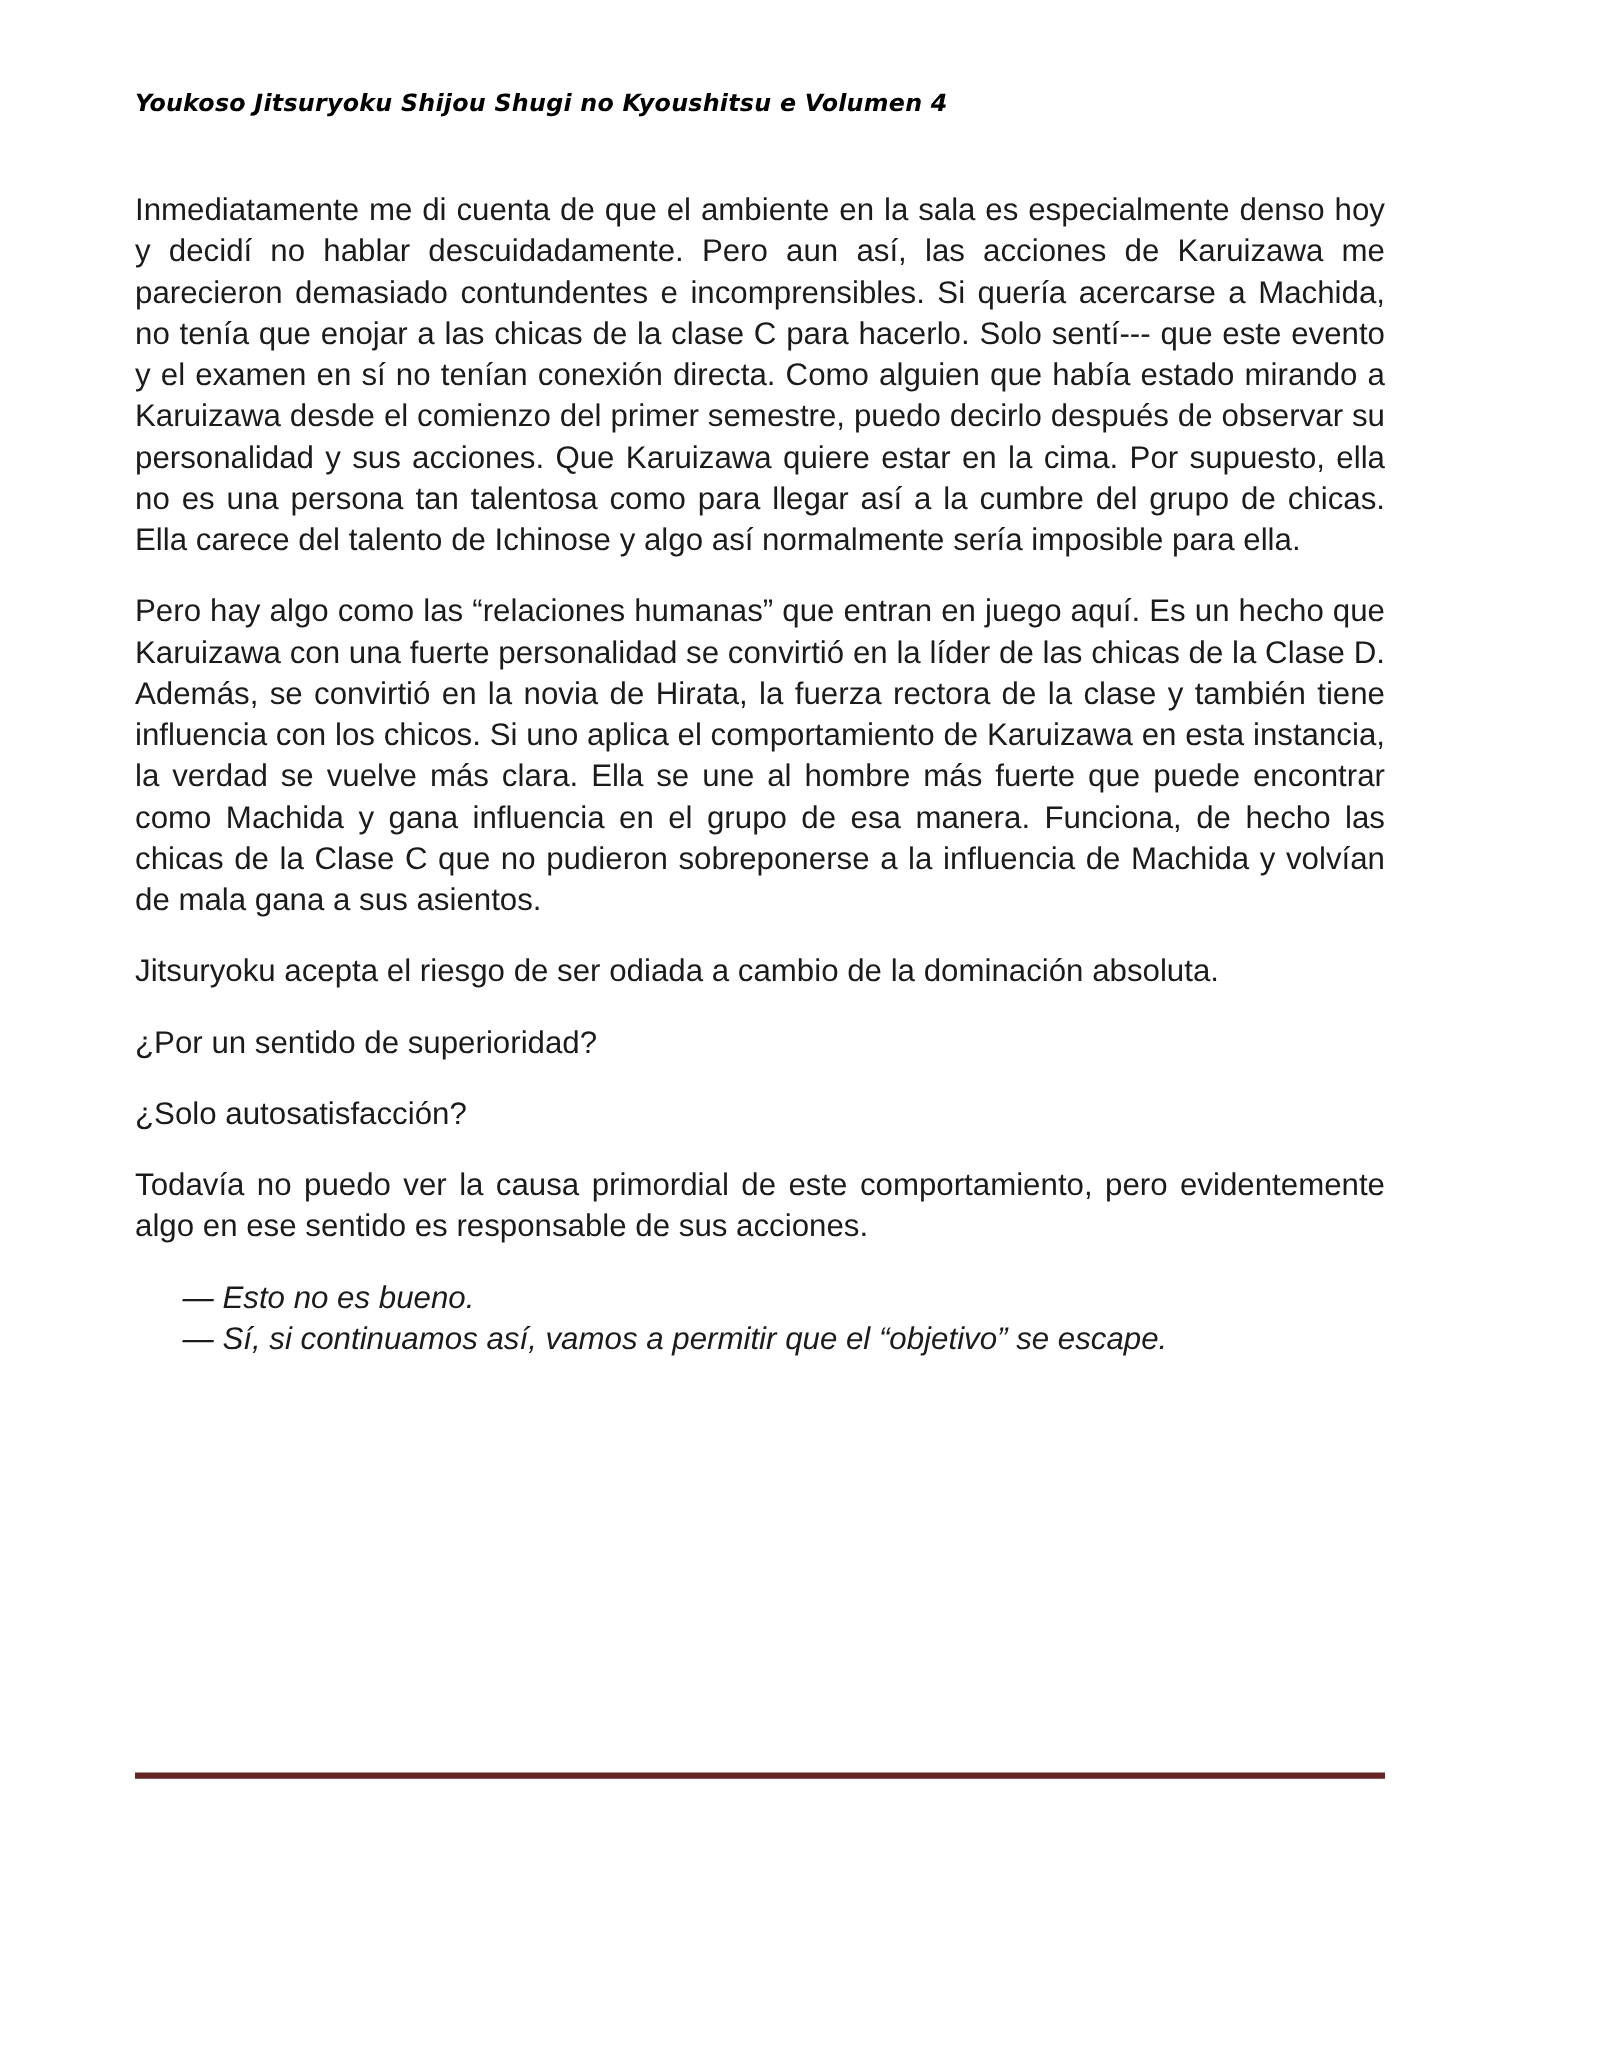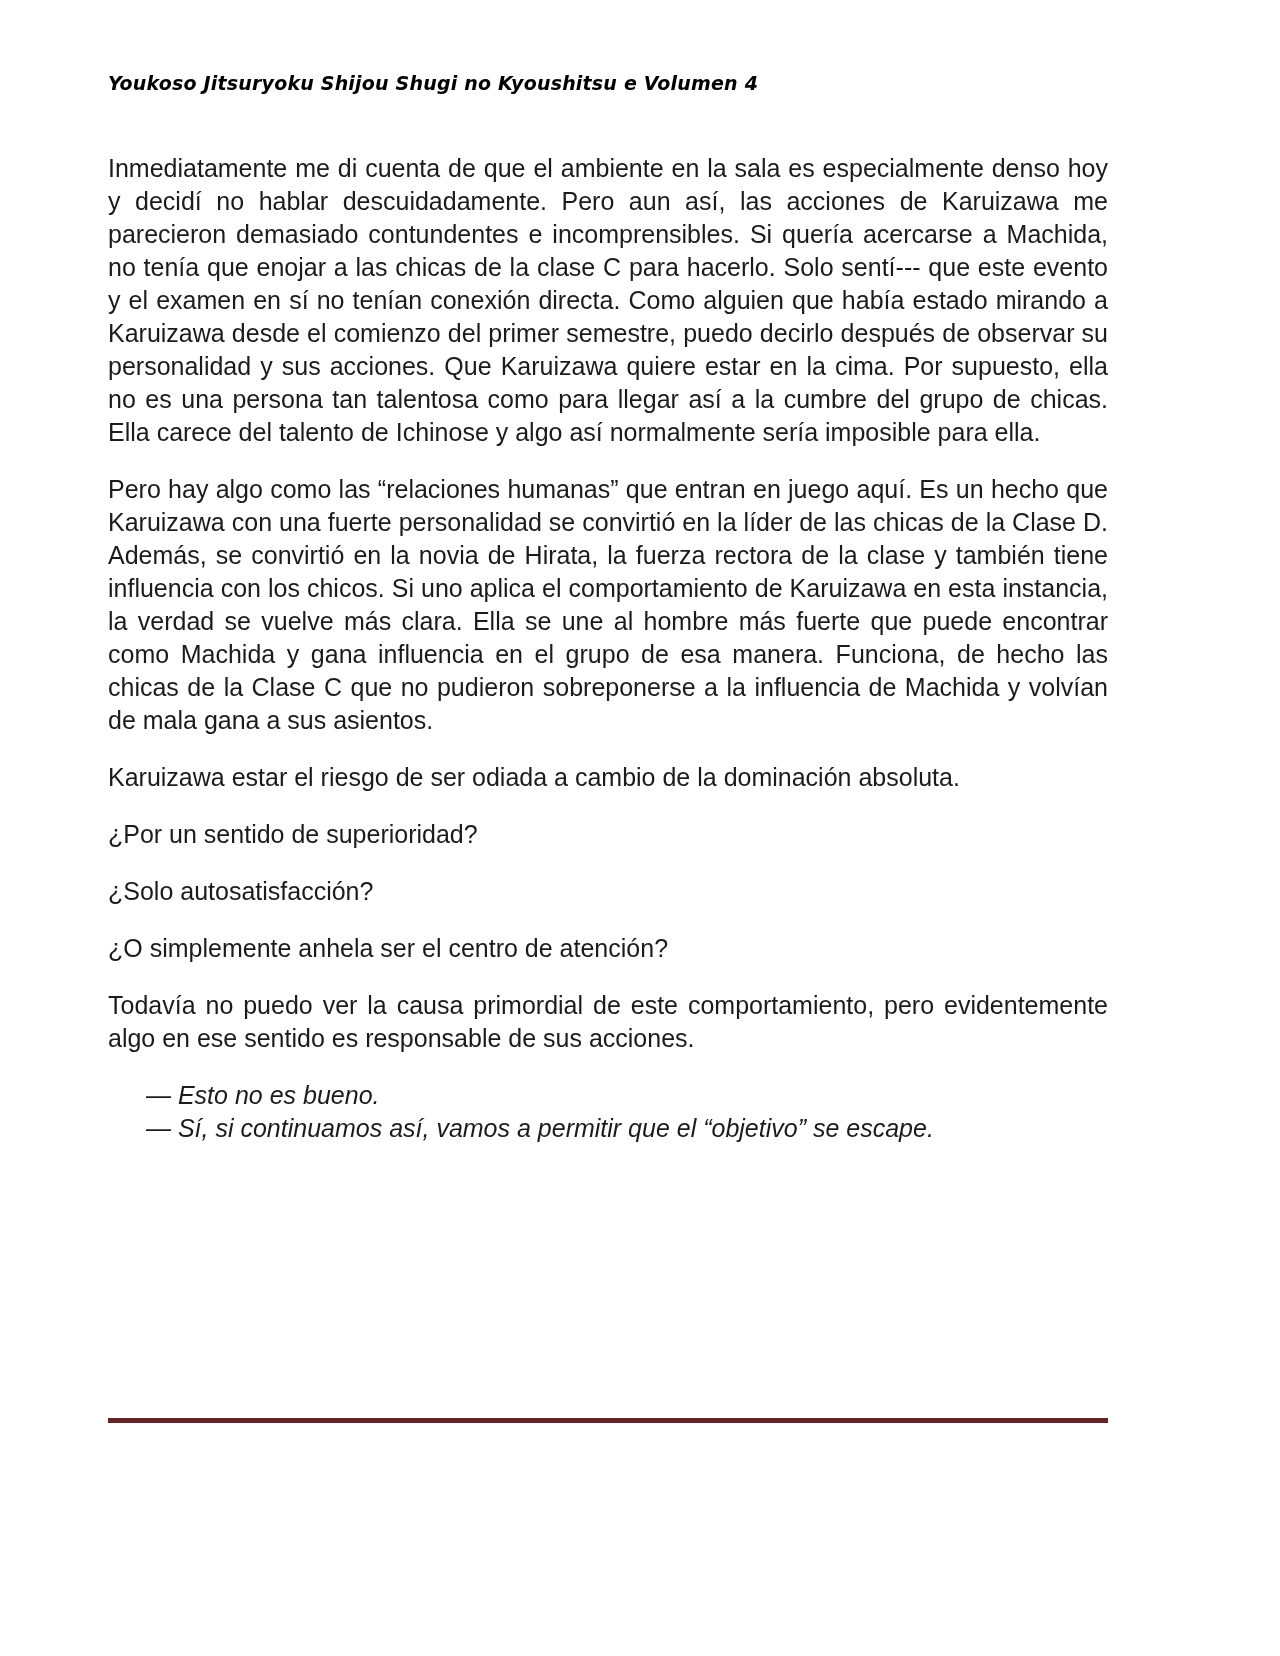--- a/index.html
+++ b/index.html
@@ -79,24 +79,23 @@
 
 <div class="page">
 
   <div class="header">
     <span>Youkoso Jitsuryoku Shijou Shugi no Kyoushitsu e Volumen 4</span>
   </div>
 
   <div class="content">
     <p>Inmediatamente me di cuenta de que el ambiente en la sala es especialmente denso hoy y decidí no hablar descuidadamente. Pero aun así, las acciones de Karuizawa me parecieron demasiado contundentes e incomprensibles. Si quería acercarse a Machida, no tenía que enojar a las chicas de la clase C para hacerlo. Solo sentí--- que este evento y el examen en sí no tenían conexión directa. Como alguien que había estado mirando a Karuizawa desde el comienzo del primer semestre, puedo decirlo después de observar su personalidad y sus acciones. Que Karuizawa quiere estar en la cima. Por supuesto, ella no es una persona tan talentosa como para llegar así a la cumbre del grupo de chicas. Ella carece del talento de Ichinose y algo así normalmente sería imposible para ella.</p>
     <p>Pero hay algo como las “relaciones humanas” que entran en juego aquí. Es un hecho que Karuizawa con una fuerte personalidad se convirtió en la líder de las chicas de la Clase D. Además, se convirtió en la novia de Hirata, la fuerza rectora de la clase y también tiene influencia con los chicos. Si uno aplica el comportamiento de Karuizawa en esta instancia, la verdad se vuelve más clara. Ella se une al hombre más fuerte que puede encontrar como Machida y gana influencia en el grupo de esa manera. Funciona, de hecho las chicas de la Clase C que no pudieron sobreponerse a la influencia de Machida y volvían de mala gana a sus asientos.</p>
-    <p>Karuizawa estar el riesgo de ser odiada a cambio de la dominación absoluta.</p>
+    <p>Jitsuryoku acepta el riesgo de ser odiada a cambio de la dominación absoluta.</p>
     <p>¿Por un sentido de superioridad?</p>
     <p>¿Solo autosatisfacción?</p>
-    <p>¿O simplemente anhela ser el centro de atención?</p>
     <p>Todavía no puedo ver la causa primordial de este comportamiento, pero evidentemente algo en ese sentido es responsable de sus acciones.</p>
 
     <div class="dialogue">
       <p>— Esto no es bueno.</p>
       <p>— Sí, si continuamos así, vamos a permitir que el “objetivo” se escape.</p>
     </div>
 
   </div>
 
   <div class="footer">

